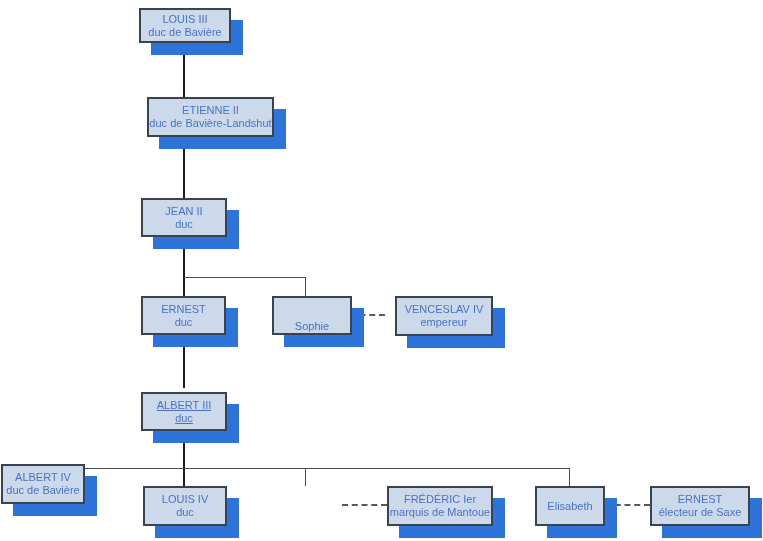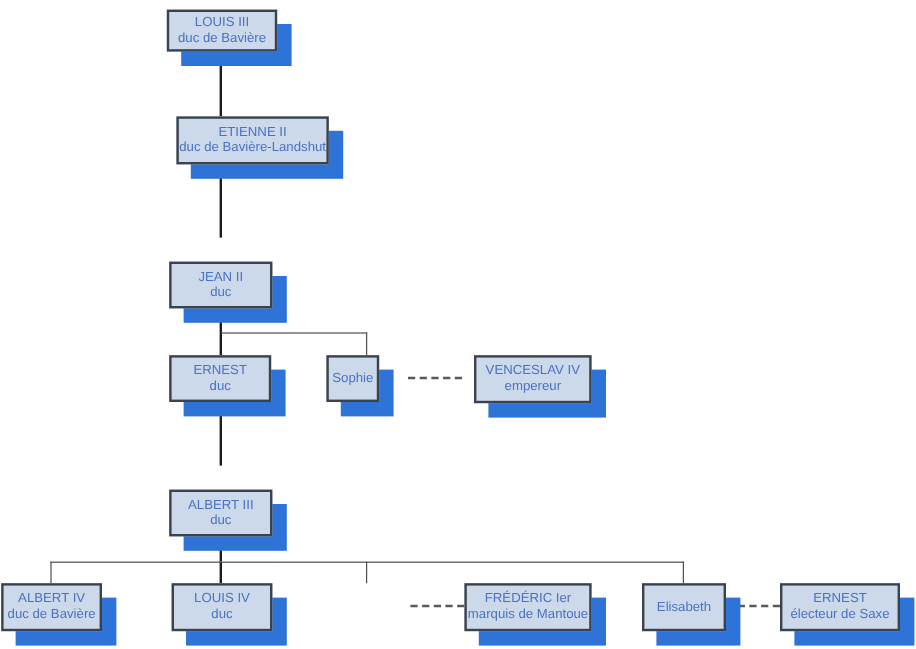--- a/index.html
+++ b/index.html
@@ -90,45 +90,45 @@
   <div class="node" style="left:139px; top:8px;   width:92px;  height:35px;">
     <div class="name">LOUIS III</div>
     <div class="title">duc de Bavière</div>
   </div>
 
   <div class="node" style="left:120px; top:97px;  width:127px; height:40px;margin-left:27px;">
     <div class="name">ETIENNE II</div>
     <div class="title">duc de Bavière-Landshut</div>
   </div>
 
-  <div class="node" style="left:141px; top:198px; width:86px;  height:39px;margin-top:20px;">
+  <div class="node" style="left:141px; top:198px; width:86px;  height:39px;">
     <div class="name">JEAN II</div>
     <div class="title">duc</div>
   </div>
 
   <div class="node" style="left:141px; top:296px; width:85px;  height:39px;">
     <div class="name">ERNEST</div>
     <div class="title">duc</div>
   </div>
 
-  <div class="node" style="left:272px; top:296px; width:44px;  height:39px;">
+  <div class="node" style="left:272px; top:296px; width:80px;  height:39px;justify-content:flex-end;">
     <div class="name">Sophie</div>
   </div>
 
   <div class="node" style="left:385px; top:296px; width:98px;  height:40px;margin-left:10px;">
     <div class="name">VENCESLAV IV</div>
     <div class="title">empereur</div>
   </div>
 
-  <div class="node" style="left:141px; top:408px; width:86px;  height:39px;">
+  <div class="node" style="left:141px; top:392px; width:86px;  height:39px;text-decoration:underline;">
     <div class="name">ALBERT III</div>
     <div class="title">duc</div>
   </div>
 
-  <div class="node" style="left:1px;   top:486px; width:84px;  height:40px;">
+  <div class="node" style="left:1px;   top:464px; width:84px;  height:40px;">
     <div class="name">ALBERT IV</div>
     <div class="title">duc de Bavière</div>
   </div>
 
   <div class="node" style="left:143px; top:486px; width:84px;  height:40px;">
     <div class="name">LOUIS IV</div>
     <div class="title">duc</div>
   </div>
 
 

